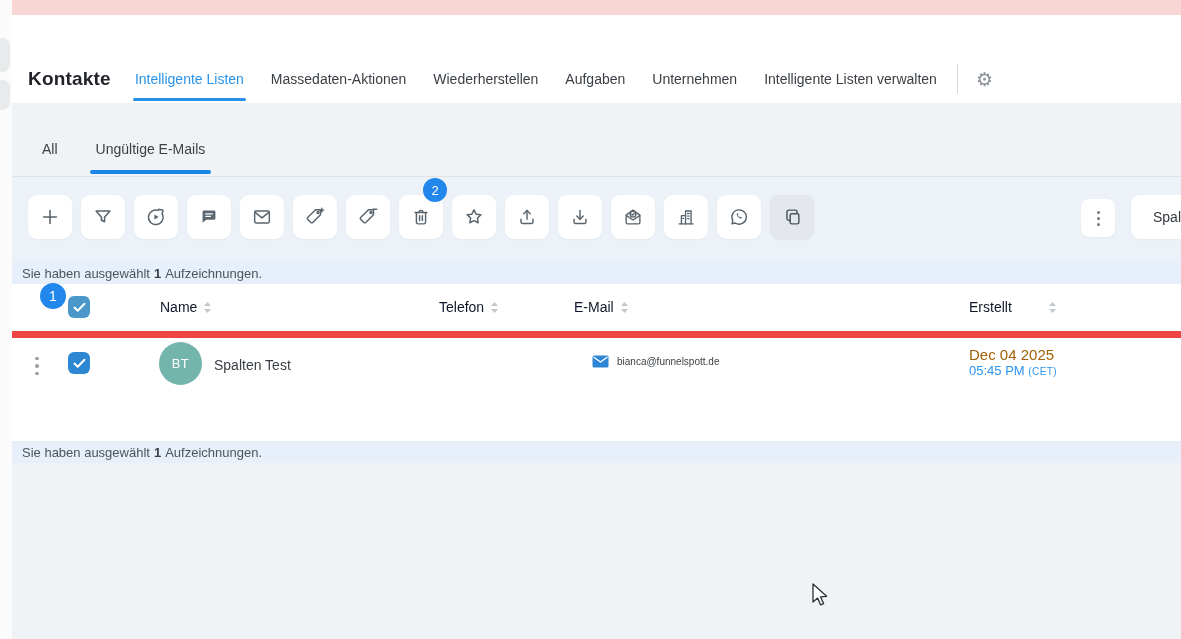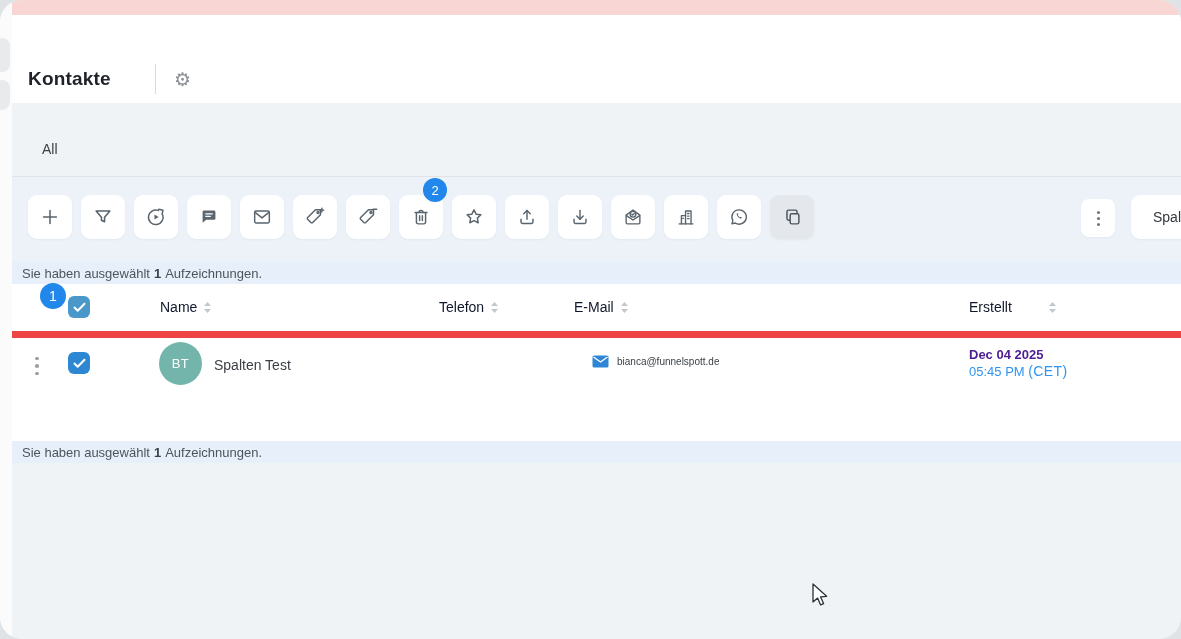--- a/index.html
+++ b/index.html
@@ -1,17 +1,17 @@
 <!DOCTYPE html>
 <html><head>
 <meta charset="utf-8">
 <style>
   html,body{margin:0;padding:0;}
   body{font-family:"Liberation Sans",sans-serif;background:#dfe3e6;}
-  .stage{position:relative;width:1181px;height:639px;overflow:hidden;background:#eff3f6;border-radius:22px;}
+  .stage{position:relative;width:1181px;height:639px;overflow:hidden;background:#eff3f6;}
 
   
   .left-strip{position:absolute;left:0;top:0;width:12px;height:639px;background:#fbfbfc;}
   .left-strip .chip{position:absolute;left:-6px;width:16px;background:#e9eaec;border-radius:8px;}
   .chip.c1{top:38px;height:34px;}
   .chip.c2{top:80px;height:30px;}
 
   .pink-bar{position:absolute;left:12px;top:0;right:0;height:15px;background:#f8d6d4;}
 
   
@@ -72,48 +72,57 @@
   .row-kebab{position:absolute;left:18px;top:14px;width:14px;height:28px;display:flex;flex-direction:column;
           align-items:center;justify-content:center;gap:4px;cursor:pointer;}
   .row-kebab i{width:3.5px;height:3.5px;border-radius:50%;background:#9aa0a6;}
   .cb-row{position:absolute;left:56px;top:14px;background:#2d87d3;}
   .avatar{position:absolute;left:147px;top:4px;width:43px;height:43px;border-radius:50%;background:#73b4ab;
           color:#fff;font-size:13px;display:flex;align-items:center;justify-content:center;letter-spacing:.5px;}
   .cell-name{position:absolute;left:202px;top:19px;font-size:14px;color:#3a3f45;}
   .cell-email{position:absolute;left:580px;top:17px;display:flex;align-items:center;gap:8px;
           font-size:10px;color:#3c4247;}
   .cell-created{position:absolute;left:957px;top:9px;line-height:16px;}
-  .created-date{font-size:13px;color:#4c1d95;display:block;font-weight:bold;}
+  .created-date{font-size:15px;color:#a16207;display:block;}
   .created-time{font-size:13px;color:#2e95f0;display:block;}
-  .created-tz{font-size:14px;letter-spacing:.4px;}
+  .created-tz{font-size:10px;letter-spacing:.4px;}
 
   .cursor{position:absolute;left:812px;top:583px;z-index:9;}
 </style>
 </head>
 <body>
 
 <div class="stage">
 
   <div class="left-strip">
     <span class="chip c1"></span>
     <span class="chip c2"></span>
   </div>
 
   <div class="pink-bar"></div>
 
   <div class="header">
     <span class="page-title">Kontakte</span>
+    <div class="top-tabs">
+      <span class="top-tab active">Intelligente Listen</span>
+      <span class="top-tab">Massedaten-Aktionen</span>
+      <span class="top-tab">Wiederherstellen</span>
+      <span class="top-tab">Aufgaben</span>
+      <span class="top-tab">Unternehmen</span>
+      <span class="top-tab">Intelligente Listen verwalten</span>
+    </div>
     <span class="header-divider"></span>
     <span class="gear">⚙</span>
   </div>
 
   <div class="page-body">
 
     <div class="subtab-zone">
       <span class="subtab">All</span>
+      <span class="subtab active">Ungültige E-Mails</span>
     </div>
 
     <div class="toolbar-zone">
 
       <div class="tb-btn">
         <svg width="22" height="22" viewBox="0 0 24 24" fill="none" stroke="#59646d" stroke-width="1.7" stroke-linecap="round">
             <path d="M12 5v14M5 12h14"></path>
           </svg>
       </div>
 

